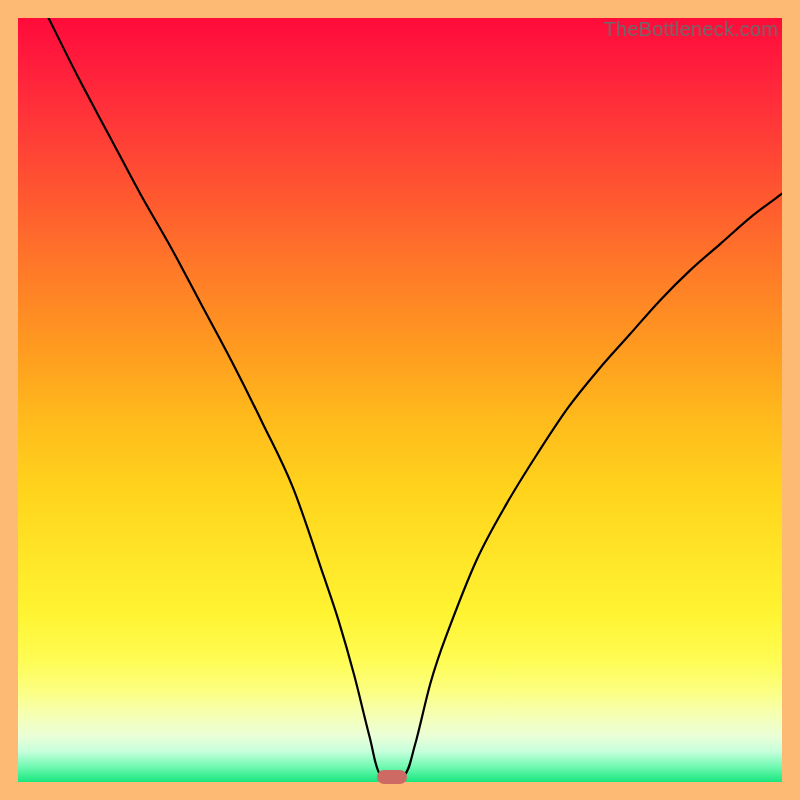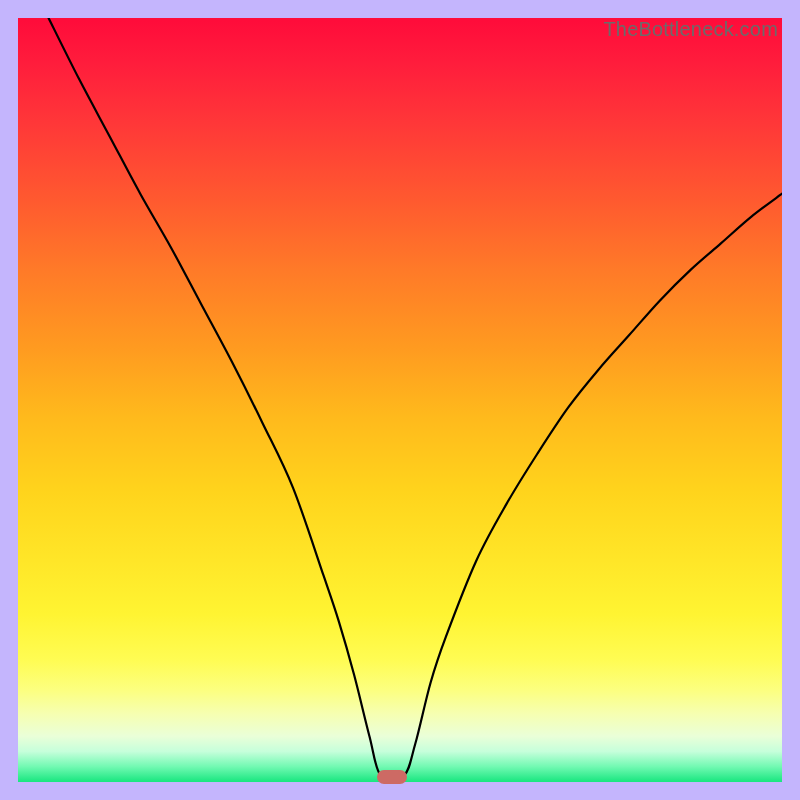--- a/index.html
+++ b/index.html
@@ -8,21 +8,21 @@
     width: 800px;
     height: 800px;
     background: #000;
     overflow: hidden;
     font-family: Arial, Helvetica, sans-serif;
   }
   .frame {
     position: relative;
     width: 800px;
     height: 800px;
-    background: #c4b5fd;
+    background: #fdba74;
   }
   .plot {
     position: absolute;
     left: 18px;
     top: 18px;
     width: 764px;
     height: 764px;
     background: linear-gradient(to bottom,
       #ff0b3a 0%,
       #ff1d3c 6%,

